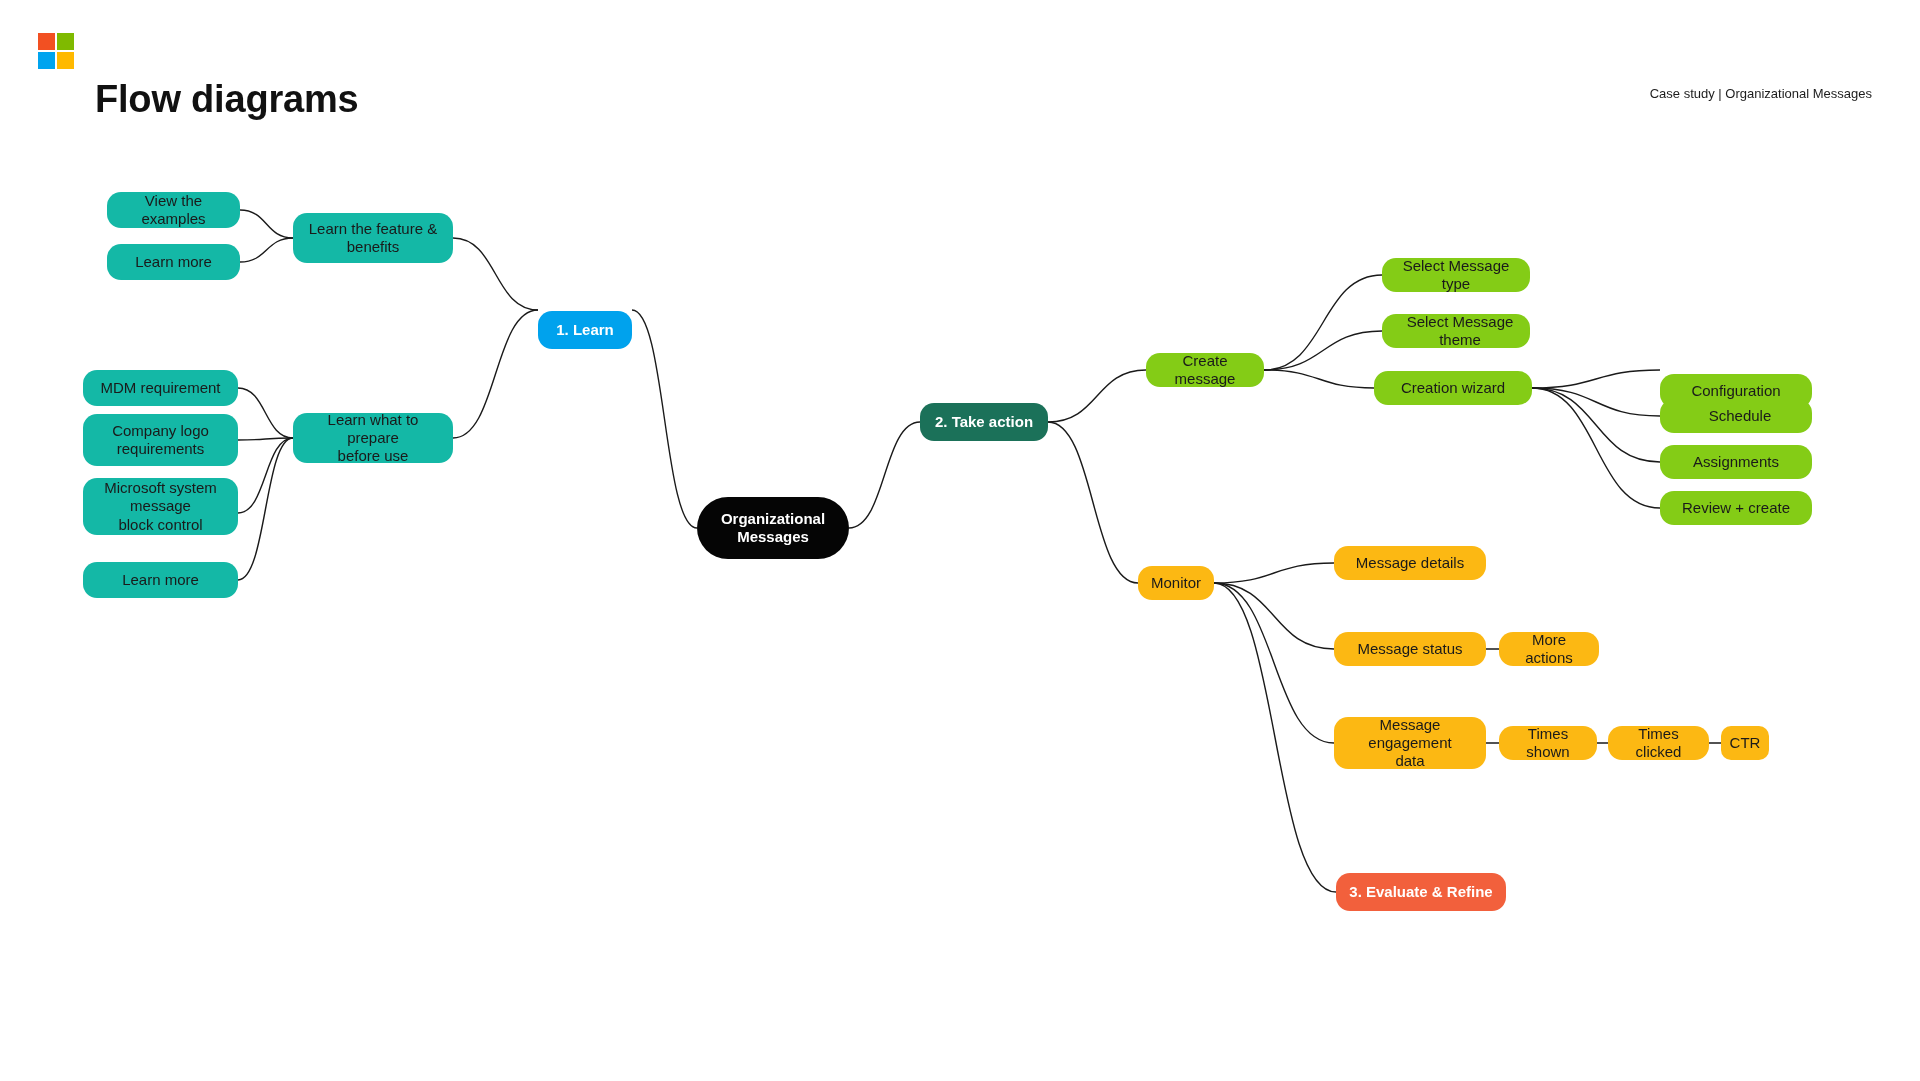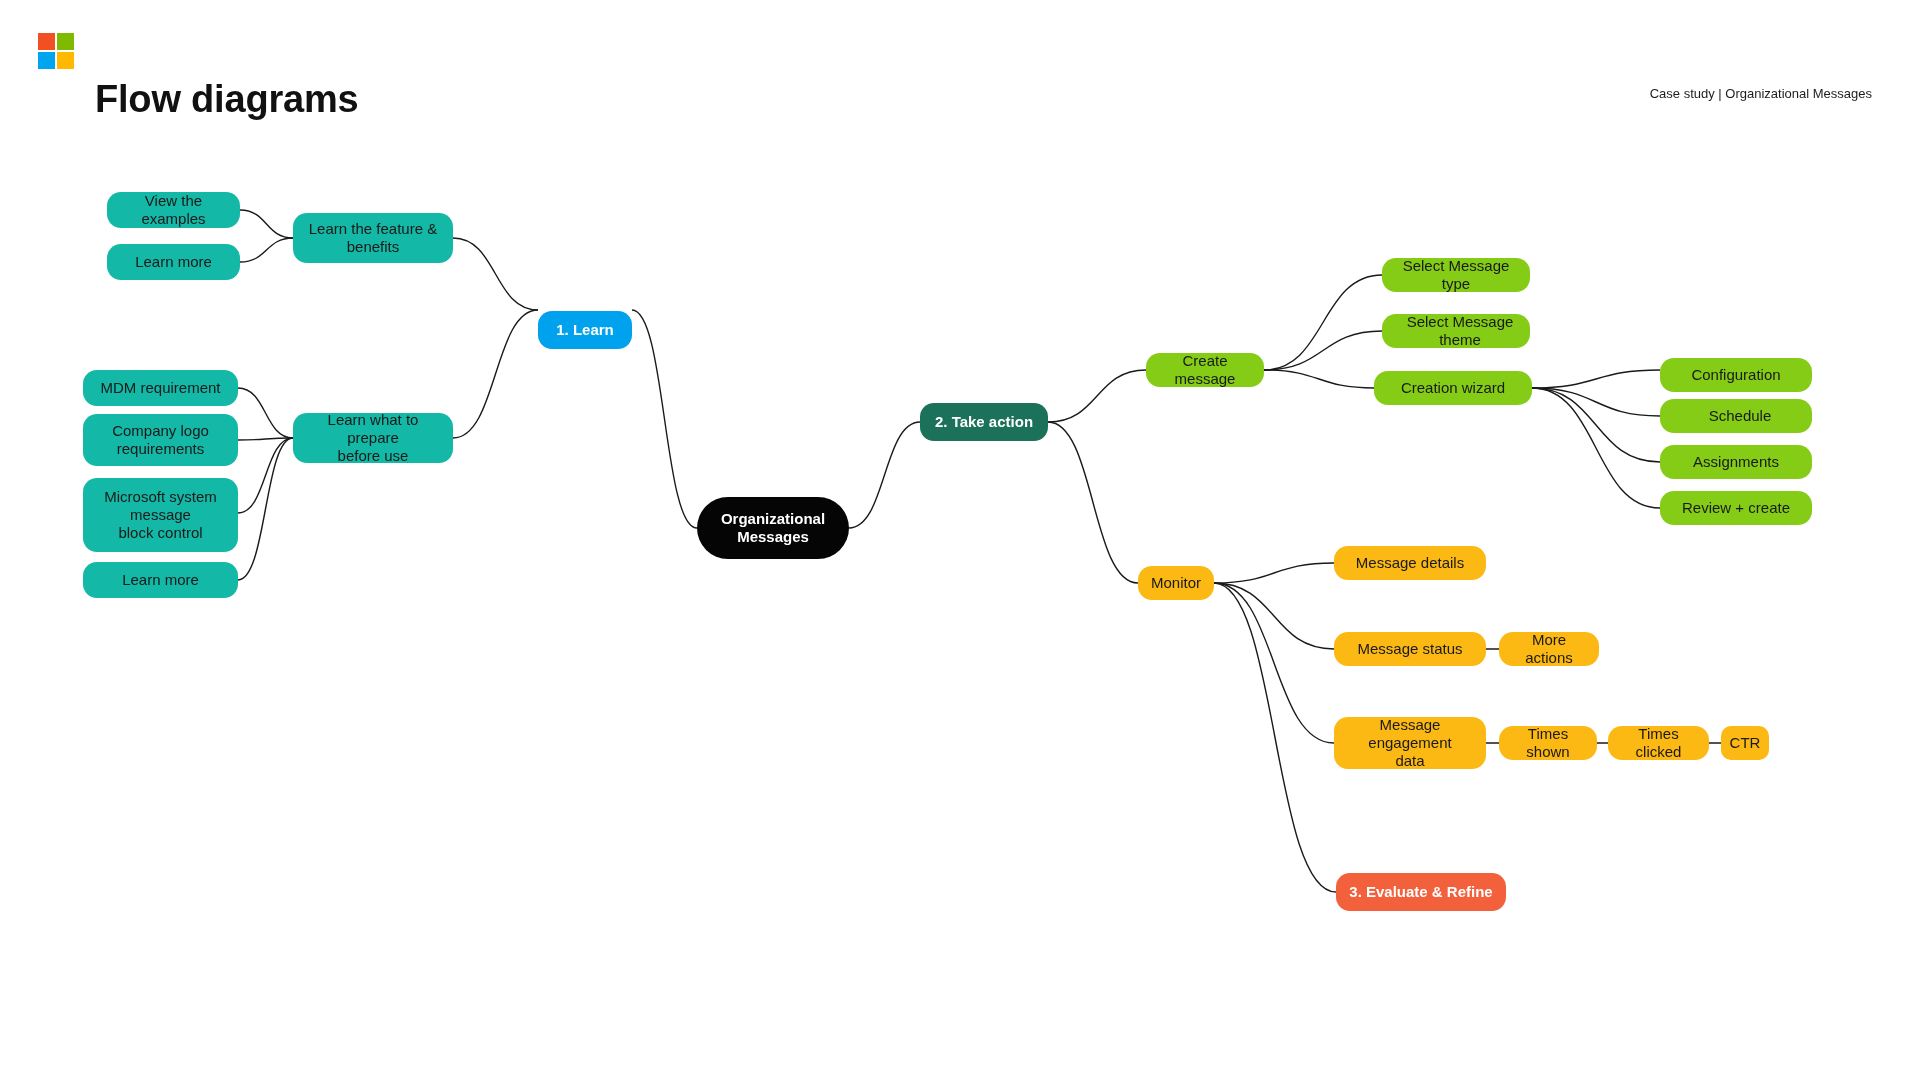--- a/index.html
+++ b/index.html
@@ -143,30 +143,30 @@
     <div class="node stage-learn" style="left: 538px; top: 291px; width: 94px; height: 38px;">1. Learn</div>
     <div class="node blue" style="left: 293px; top: 213px; width: 160px; height: 50px;">Learn the feature &amp;
 benefits</div>
     <div class="node blue" style="left: 107px; top: 192px; width: 133px; height: 36px;">View the examples</div>
     <div class="node blue" style="left: 107px; top: 244px; width: 133px; height: 36px;">Learn more</div>
     <div class="node blue" style="left: 293px; top: 413px; width: 160px; height: 50px;">Learn what to prepare
 before use</div>
     <div class="node blue" style="left: 83px; top: 370px; width: 155px; height: 36px;">MDM requirement</div>
     <div class="node blue" style="left: 83px; top: 414px; width: 155px; height: 52px;">Company logo
 requirements</div>
-    <div class="node blue" style="left: 83px; top: 478px; width: 155px; height: 74px;">Microsoft system
+    <div class="node blue" style="left: 83px; top: 478px; width: 155px; height: 57px;">Microsoft system
 message
 block control</div>
     <div class="node blue" style="left: 83px; top: 562px; width: 155px; height: 36px;">Learn more</div>
     <div class="node stage-action" style="left: 920px; top: 403px; width: 128px; height: 38px;">2. Take action</div>
     <div class="node pink" style="left: 1146px; top: 353px; width: 118px; height: 34px;">Create message</div>
     <div class="node pink" style="left: 1382px; top: 258px; width: 148px; height: 34px;">Select Message type</div>
     <div class="node pink" style="left: 1382px; top: 314px; width: 148px; height: 34px; padding-left: 16px;">Select Message theme</div>
     <div class="node pink" style="left: 1374px; top: 371px; width: 158px; height: 34px;">Creation wizard</div>
-    <div class="node pink" style="left: 1660px; top: 358px; width: 152px; height: 34px;">Configuration</div>
+    <div class="node pink" style="left: 1660px; top: 374px; width: 152px; height: 34px;">Configuration</div>
     <div class="node pink" style="left: 1660px; top: 399px; width: 152px; height: 34px; padding-left: 16px;">Schedule</div>
     <div class="node pink" style="left: 1660px; top: 445px; width: 152px; height: 34px;">Assignments</div>
     <div class="node pink" style="left: 1660px; top: 491px; width: 152px; height: 34px;">Review + create</div>
     <div class="node yellow" style="left: 1138px; top: 566px; width: 76px; height: 34px;">Monitor</div>
     <div class="node yellow" style="left: 1334px; top: 546px; width: 152px; height: 34px;">Message details</div>
     <div class="node yellow" style="left: 1334px; top: 632px; width: 152px; height: 34px;">Message status</div>
     <div class="node yellow" style="left: 1499px; top: 632px; width: 100px; height: 34px;">More actions</div>
     <div class="node yellow" style="left: 1334px; top: 717px; width: 152px; height: 52px;">Message engagement
 data</div>
     <div class="node yellow" style="left: 1499px; top: 726px; width: 98px; height: 34px;">Times shown</div>

